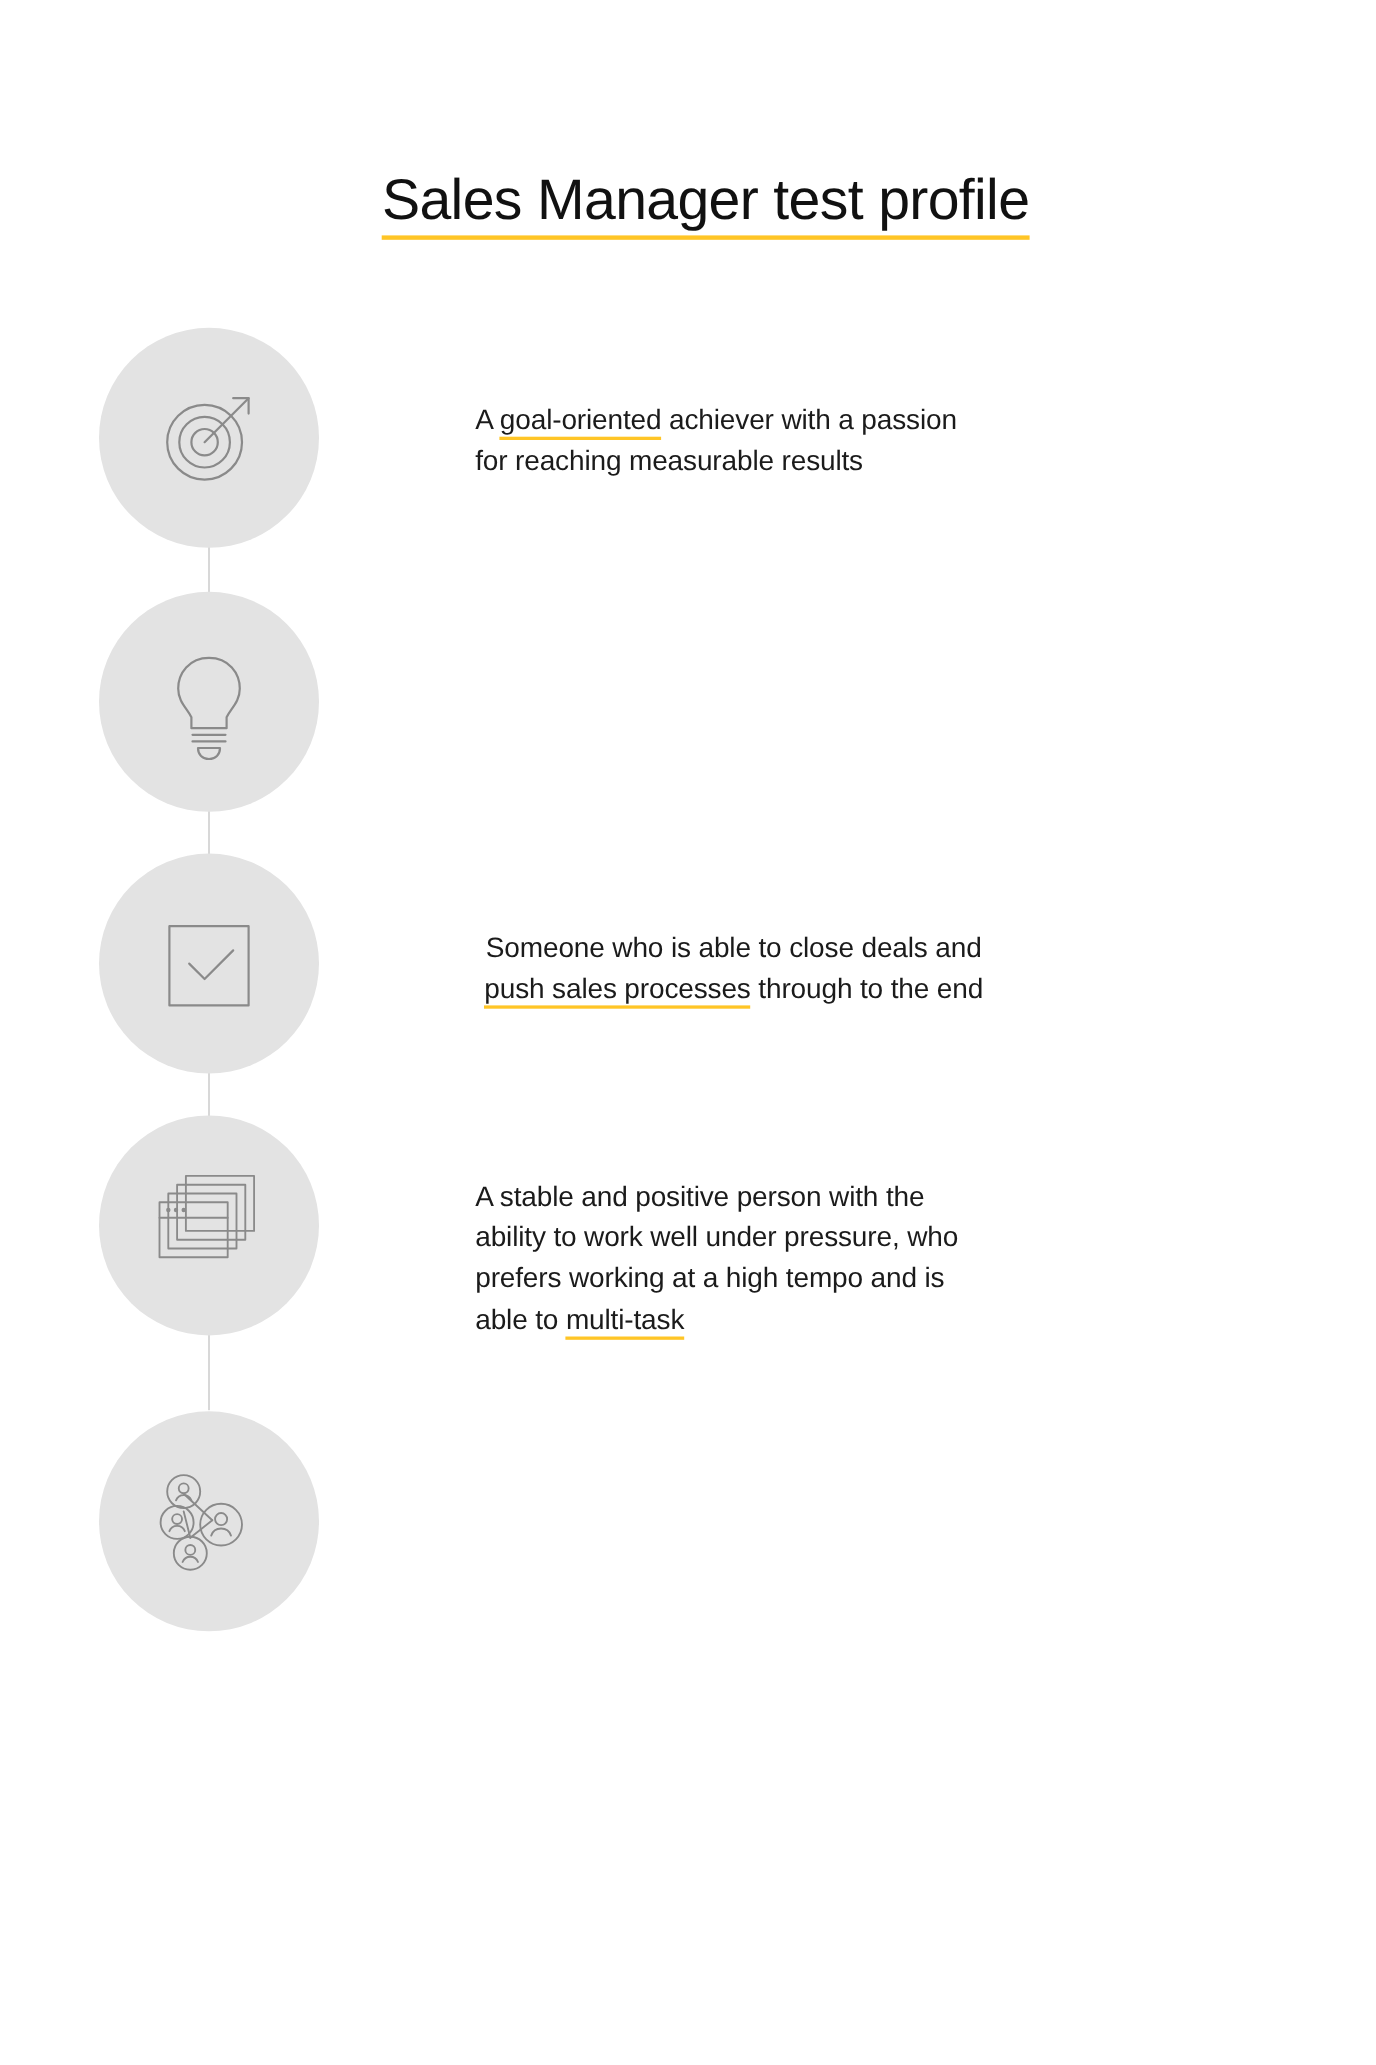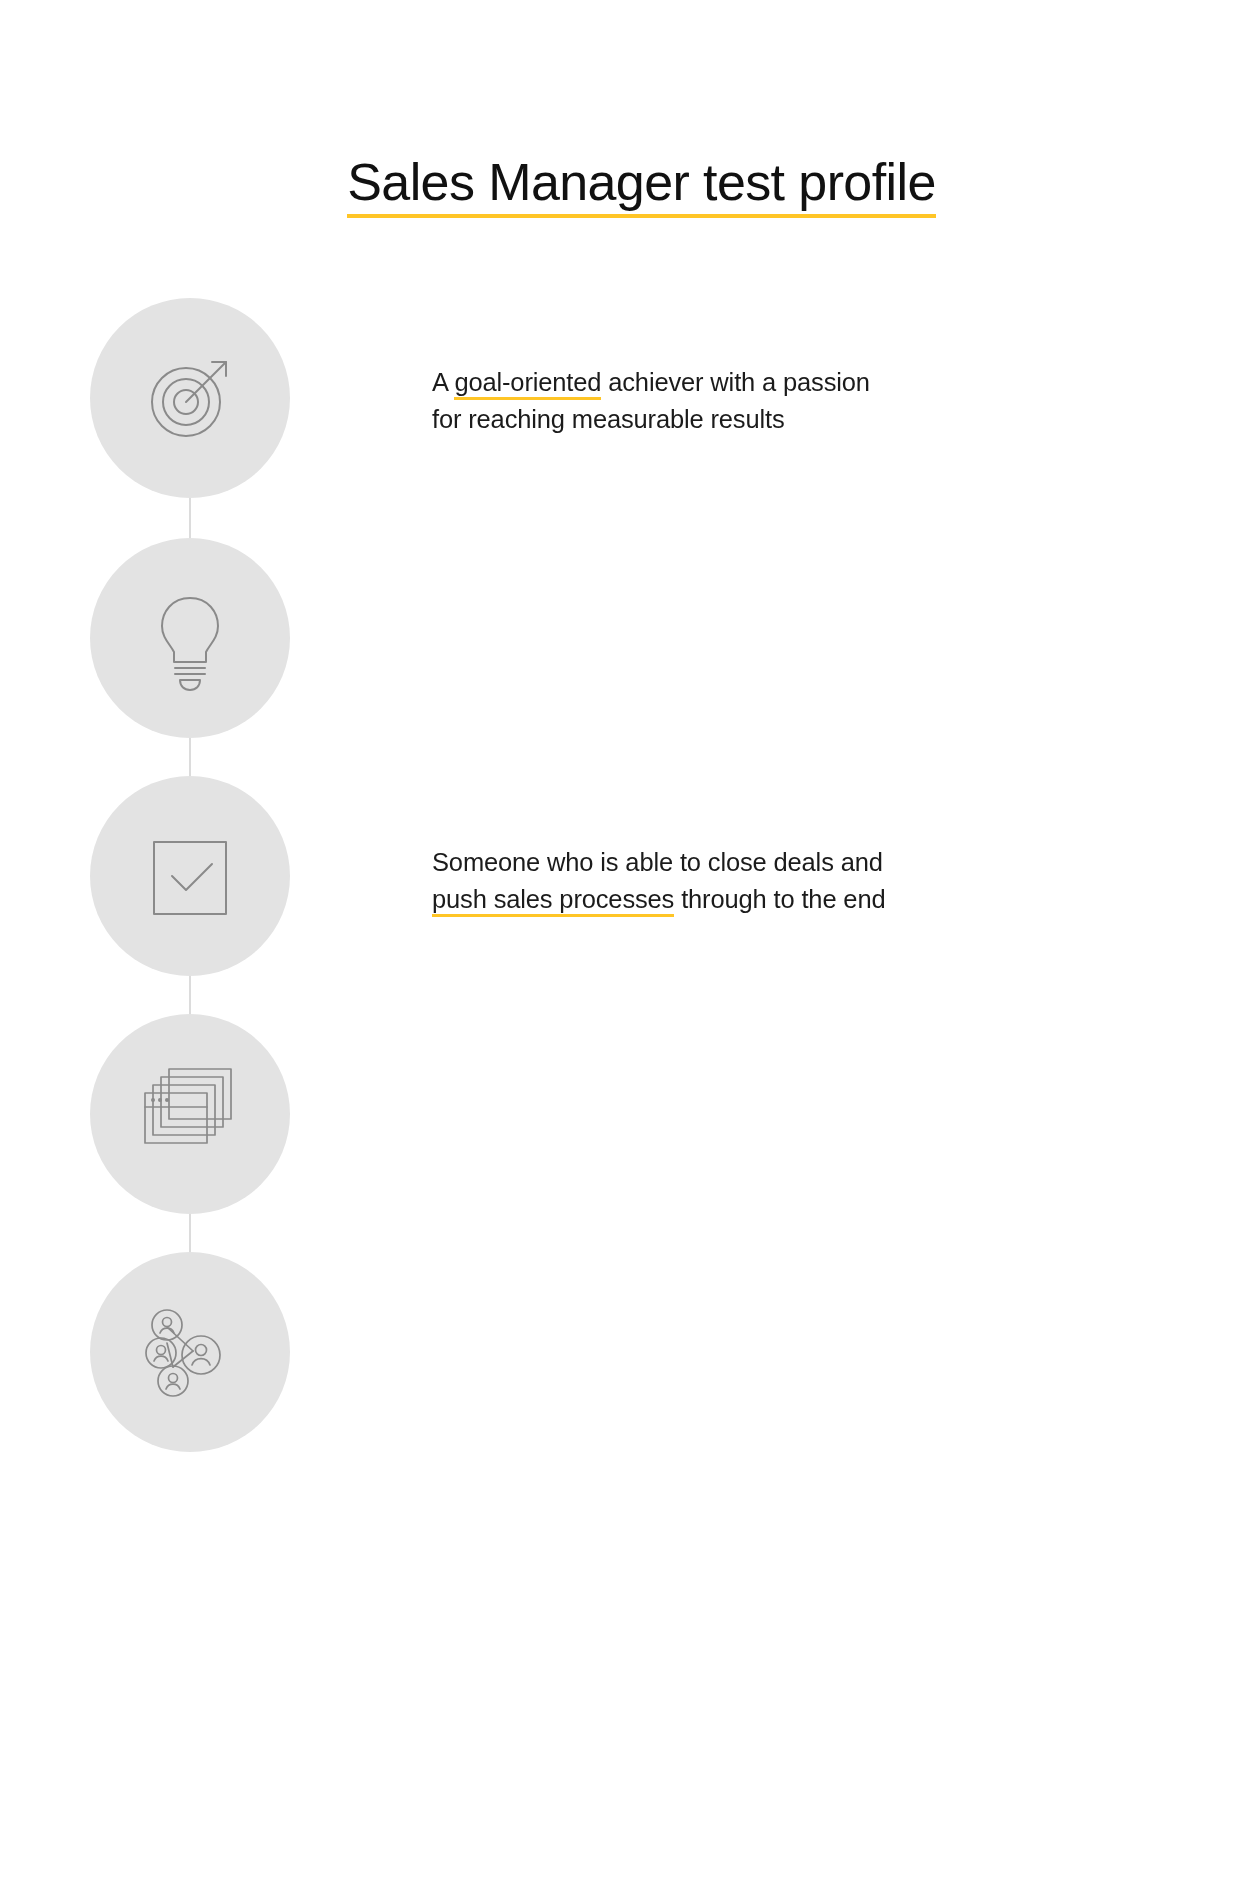--- a/index.html
+++ b/index.html
@@ -108,21 +108,21 @@
     max-width: 470px;
   }
   .item-text .hl {
     border-bottom: 3px solid var(--accent, #FFC526);
     padding-bottom: 1px;
   }
 
   
   .row-1 .text-col { padding-top: 40px; }
   .row-2 .text-col { padding-top: 62px; }
-  .row-3 .text-col { padding-top: 42px; }
+  .row-3 .text-col { padding-top: 42px; text-align: center; }
   .row-4 .text-col { padding-top: 30px; }
   .row-5 .text-col { padding-top: 38px; }
 
   .gap-1 { height: 40px; }
   .gap-2 { height: 38px; }
   .gap-3 { height: 38px; }
   .gap-4 { height: 38px; }
 </style>
 </head>
 <body style="background: rgb(255, 255, 255);">
@@ -202,20 +202,23 @@
             <rect class="ico-thin" x="30" y="22" width="62" height="50"></rect>
             <rect class="ico-thin" x="22" y="30" width="62" height="50"></rect>
             <rect class="ico-thin" x="14" y="38" width="62" height="50" fill="#e3e3e3"></rect>
             <line class="ico-thin" x1="14" y1="52" x2="76" y2="52"></line>
             <circle class="ico-dot" cx="22" cy="45" r="2"></circle>
             <circle class="ico-dot" cx="29" cy="45" r="2"></circle>
             <circle class="ico-dot" cx="36" cy="45" r="2"></circle>
           </svg>
         </span>
       </div>
+    </div>
+    <div class="text-col">
+      <p class="item-text">A stable and positive person with the ability to work well under pressure, who prefers working at a high tempo and is able to <span class="hl">multi-task</span></p>
     </div>
   </div>
 
   <div class="gap-4"></div>
 
   <div class="row row-5">
     <div class="circle-col">
       <div class="circle">
         <span>
           <svg width="118" height="118" viewBox="0 0 118 118">

